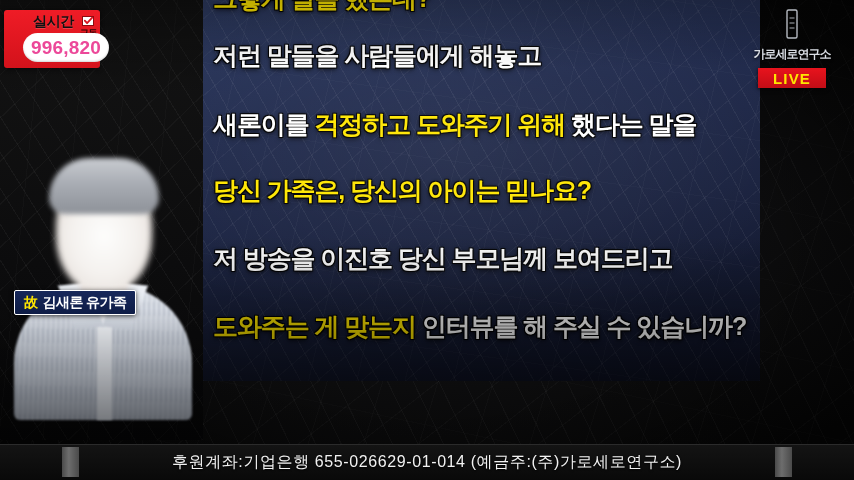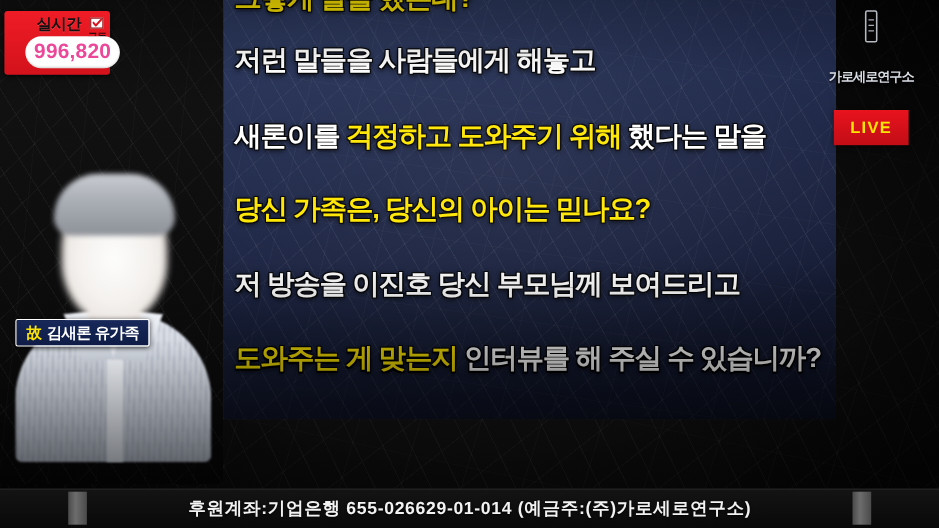--- a/index.html
+++ b/index.html
@@ -292,42 +292,42 @@
 
   
   .channel-logo {
     position: absolute;
     right: 6px;
     top: 4px;
     width: 112px;
     display: flex;
     flex-direction: column;
     align-items: center;
-    gap: 18px;
+    gap: 2px;
   }
   .logo-mark {
     width: 20px;
     height: 40px;
     display: flex;
     align-items: center;
     justify-content: center;
     opacity: 0.9;
   }
   .logo-name {
     color: #d9dde4;
     font-size: 12px;
     font-weight: 700;
     letter-spacing: -1px;
     text-shadow: 0 1px 3px rgba(0,0,0,0.9);
     white-space: nowrap;
   }
   .live-badge {
     margin-top: 3px;
     width: 68px;
-    height: 32px;
+    height: 20px;
     background: linear-gradient(180deg, #e8131d 0%, #c20d16 100%);
     display: flex;
     align-items: center;
     justify-content: center;
     box-shadow: 0 1px 4px rgba(0,0,0,0.8);
   }
   .live-badge-text {
     color: #ffe600;
     font-size: 15px;
     font-weight: 700;
@@ -352,21 +352,21 @@
     top: 3px;
     width: 17px;
     height: 30px;
     background: linear-gradient(90deg, #4a4a4a 0%, #6d6d6d 40%, #4a4a4a 100%);
   }
   .bar-cap-left { left: 62px; }
   .bar-cap-right { right: 62px; }
   .donation-text {
     color: #f2f2f2;
     font-size: 16px;
-    font-weight: 700;
+    font-weight: 400;
     letter-spacing: 0.6px;
     white-space: nowrap;
     text-shadow: 0 1px 2px rgba(0,0,0,0.9);
     z-index: 2;
   }
   .bar-top-edge {
     position: absolute;
     left: 0; right: 0; top: 0;
     height: 1px;
     background: rgba(255,255,255,0.10);

